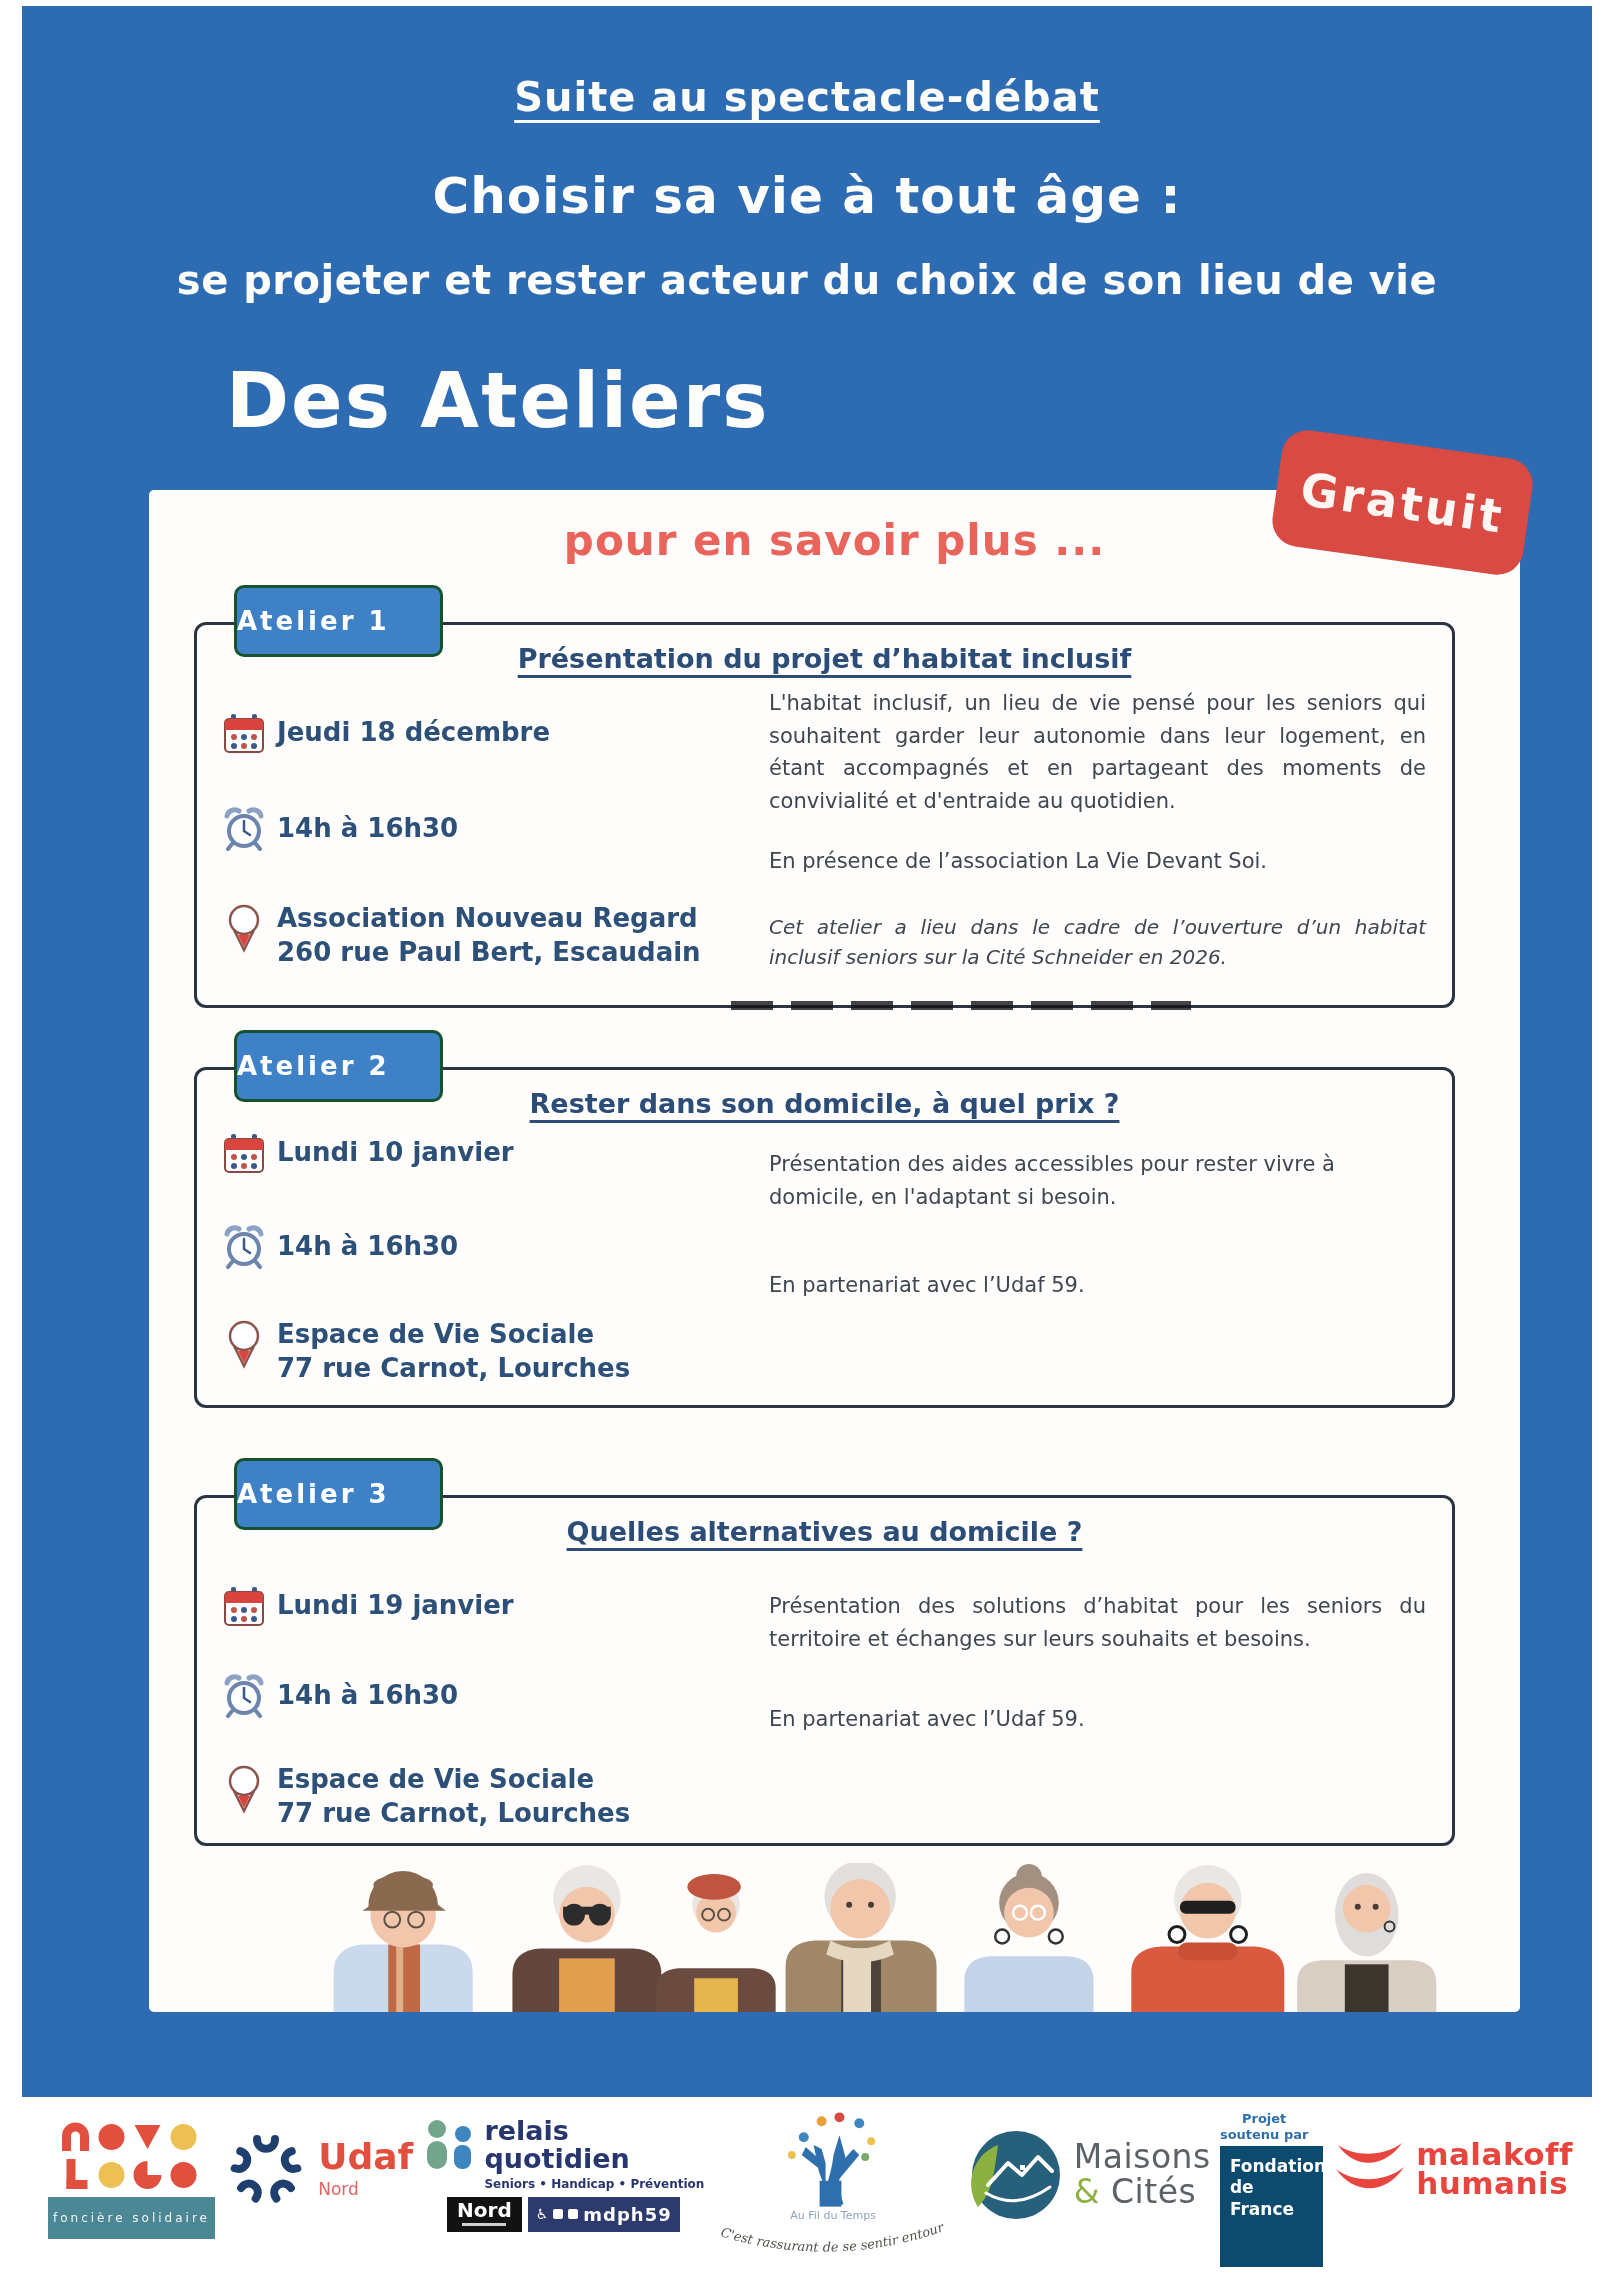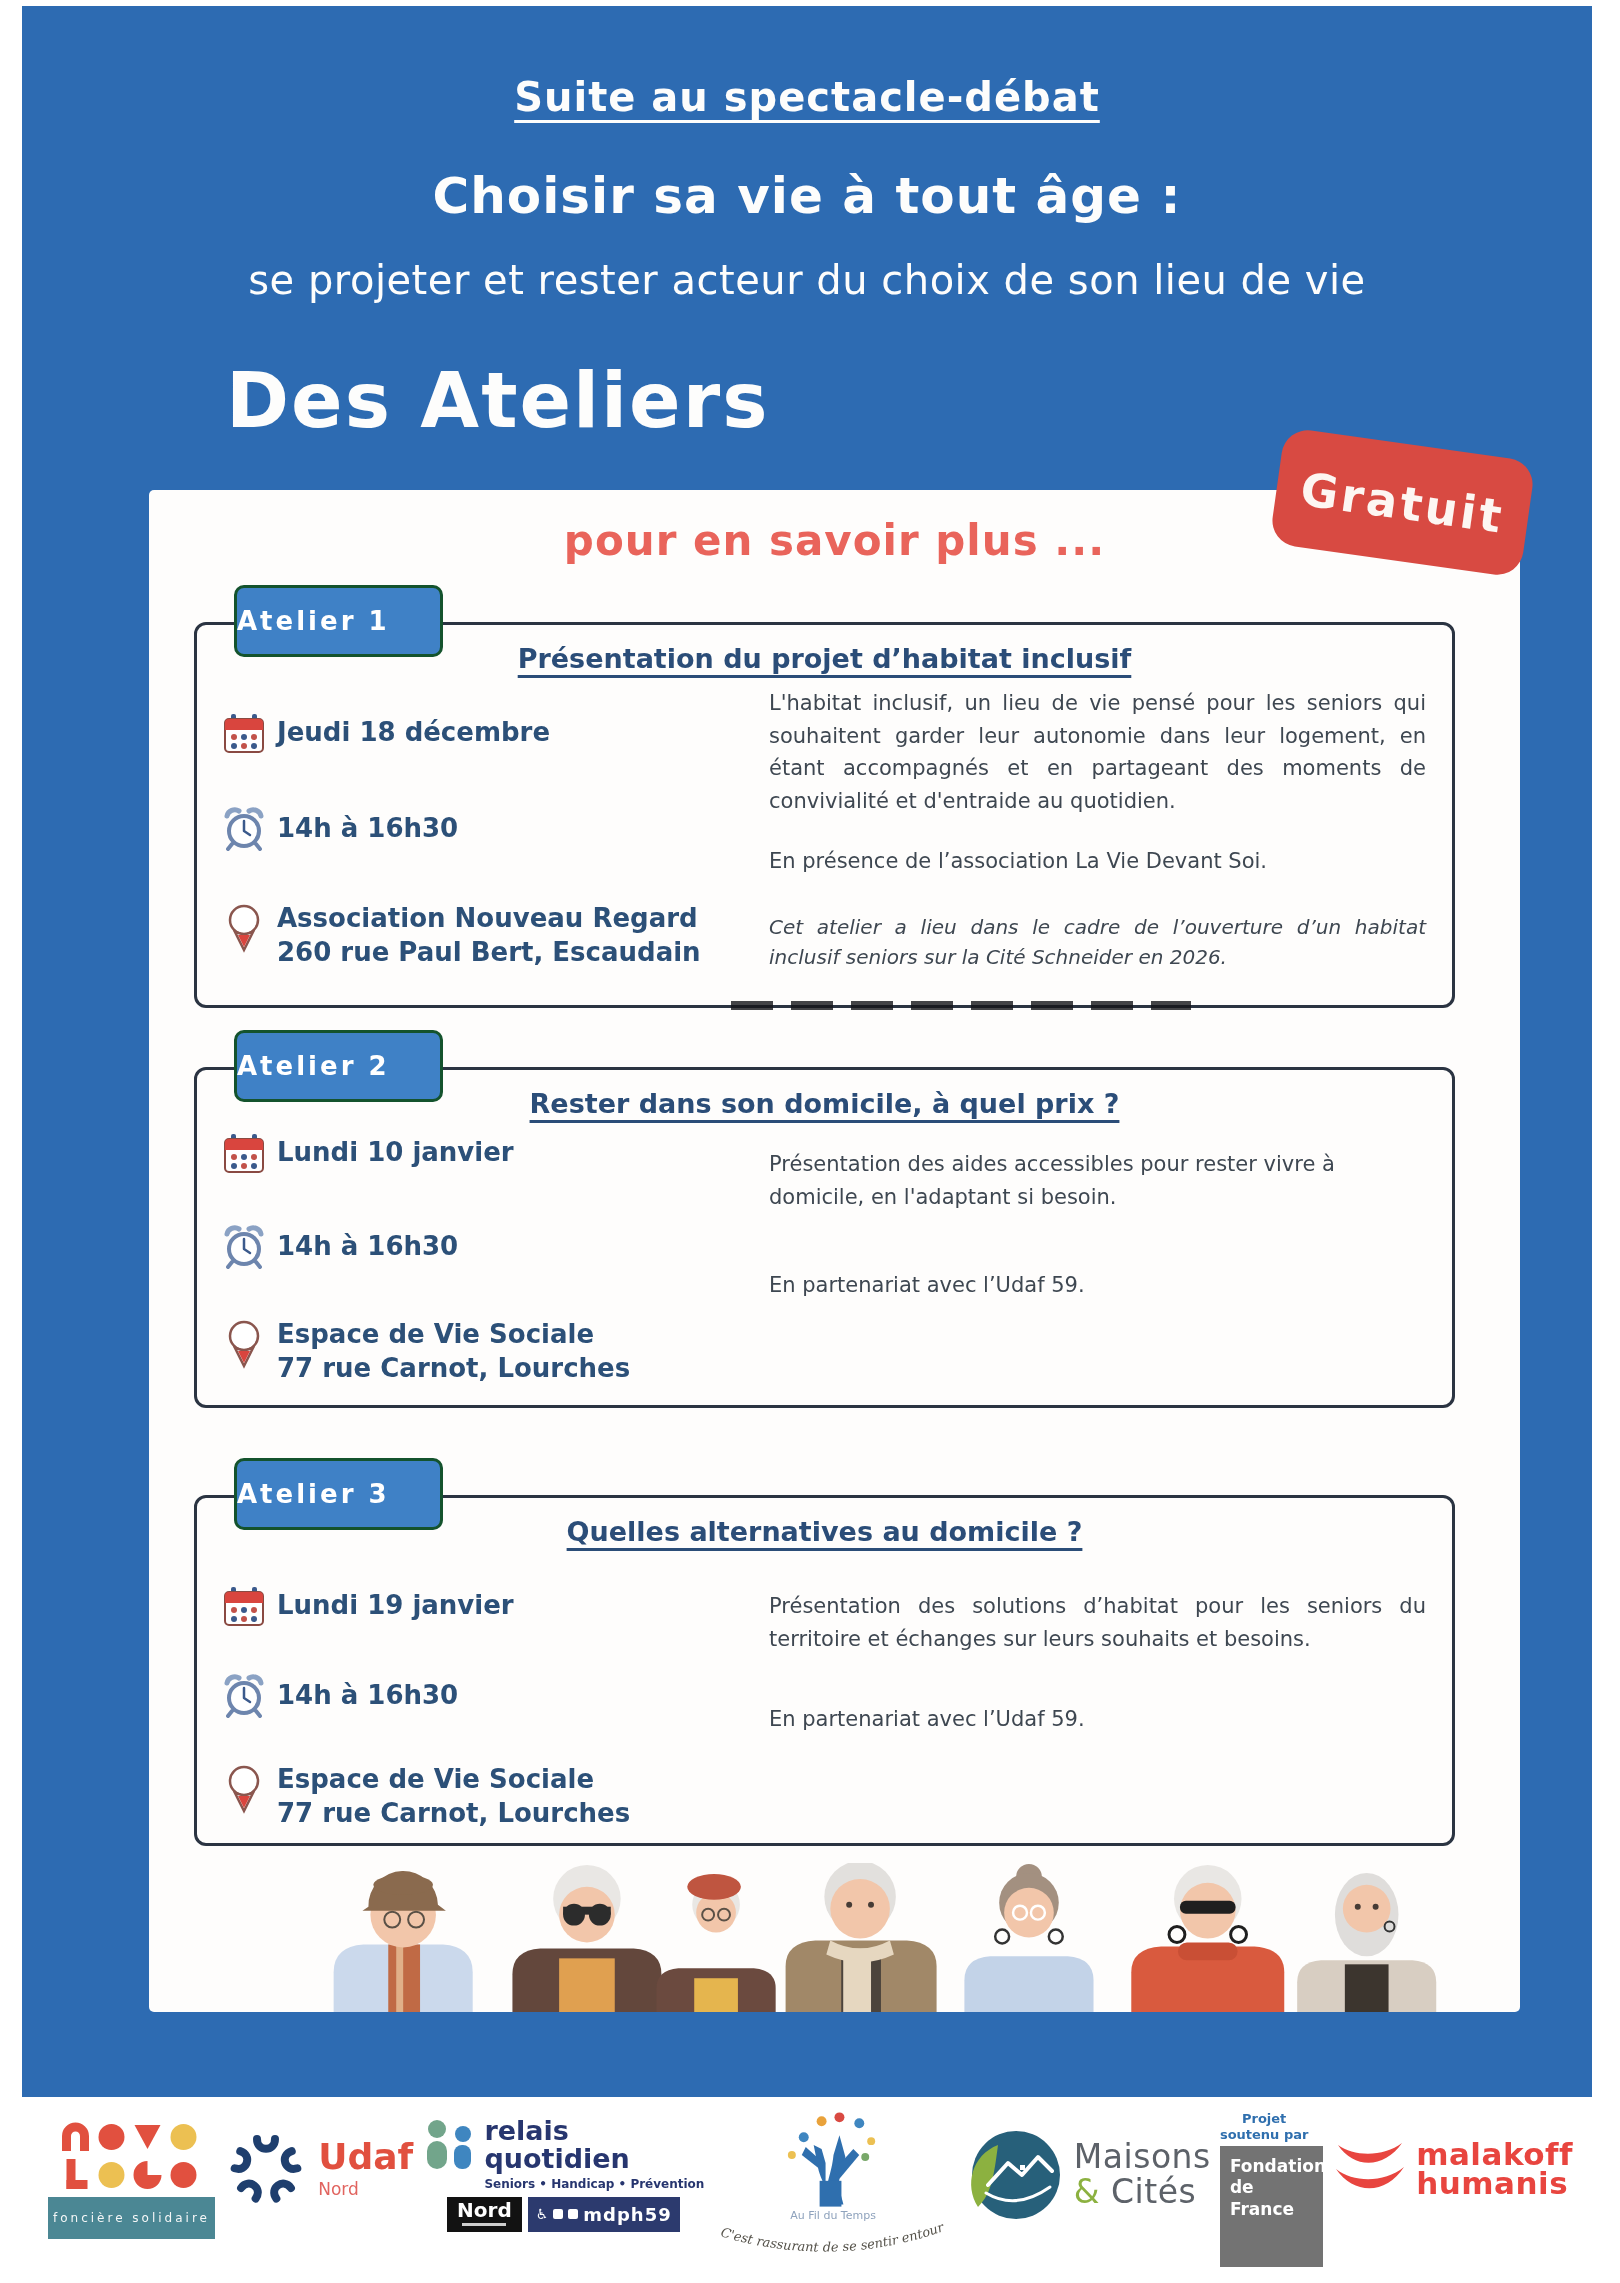--- a/index.html
+++ b/index.html
@@ -7,21 +7,21 @@
   .page{position:relative;width:1621px;height:2284px;background:#ffffff;overflow:hidden;
         font-family:"DejaVu Sans","Liberation Sans",sans-serif;}
   
   .blue{position:absolute;left:22px;top:6px;width:1570px;height:2091px;background:#2d6bb2;}
   .kicker{position:absolute;left:0;right:0;top:68px;text-align:center;color:#fdfdfc;
           font-size:40px;font-weight:bold;letter-spacing:1px;
           text-decoration:underline;text-decoration-thickness:3px;text-underline-offset:9px;}
   .main-title{position:absolute;left:0;right:0;top:161px;text-align:center;color:#fdfdfc;
           font-size:50px;font-weight:bold;letter-spacing:1px;}
   .subtitle{position:absolute;left:0;right:0;top:251px;text-align:center;color:#fdfdfc;
-          font-size:40px;font-weight:normal;letter-spacing:0.5px;}
+          font-size:40px;font-weight:bold;letter-spacing:0.5px;}
   .workshops-title{position:absolute;left:204px;top:350px;color:#fdfdfc;
           font-size:76px;font-weight:bold;letter-spacing:2px;}
   
   .gratuit{position:absolute;left:1276px;top:444px;width:253px;height:117px;background:#d84a42;
           border-radius:26px;transform:rotate(8deg);display:flex;align-items:center;justify-content:center;
           color:#fdf6f2;font-size:46px;font-weight:bold;letter-spacing:3px;z-index:5;}
   
   .card{position:absolute;left:149px;top:490px;width:1371px;height:1522px;background:#fefdfc;
         border-radius:5px;overflow:hidden;}
   .intro{position:absolute;left:0;right:0;top:26px;text-align:center;color:#e9645b;
@@ -66,21 +66,21 @@
   .mdph-box{background:#2c3a6e;color:#fff;display:flex;align-items:center;gap:5px;padding:3px 8px;}
   .mdph-box .glyph{font-size:14px;line-height:1;}
   .mdph-box .sq{width:10px;height:10px;background:#ffffff;border-radius:2px;display:inline-block;}
   .mdph-text{font-size:18px;font-weight:bold;letter-spacing:1px;}
   .tree-name{color:#8fa3bd;font-size:11px;margin-top:2px;}
   .mc-wrap{flex-direction:row;align-items:center;gap:12px;margin-top:14px;}
   .mc-text{color:#5d6269;font-size:33px;line-height:1.05;letter-spacing:0.5px;}
   .mc-amp{color:#8cb140;}
   .fdf{margin-top:0;align-items:flex-start;}
   .fdf-support{color:#2f6fae;font-size:13px;font-weight:bold;line-height:1.2;text-align:center;}
-  .fdf-box{margin-top:4px;width:103px;height:121px;background:#737373;color:#fff;
+  .fdf-box{margin-top:4px;width:103px;height:121px;background:#0c4a6e;color:#fff;
         font-size:17px;font-weight:bold;line-height:1.25;padding:10px 0 0 10px;}
   .mk-wrap{flex-direction:row;align-items:center;gap:10px;margin-top:26px;}
   .mk-text{color:#e8453f;font-size:31px;font-weight:bold;line-height:0.95;letter-spacing:0.5px;}
 </style>
 </head>
 <body>
 
 <div class="page">
 
   <div class="blue">

